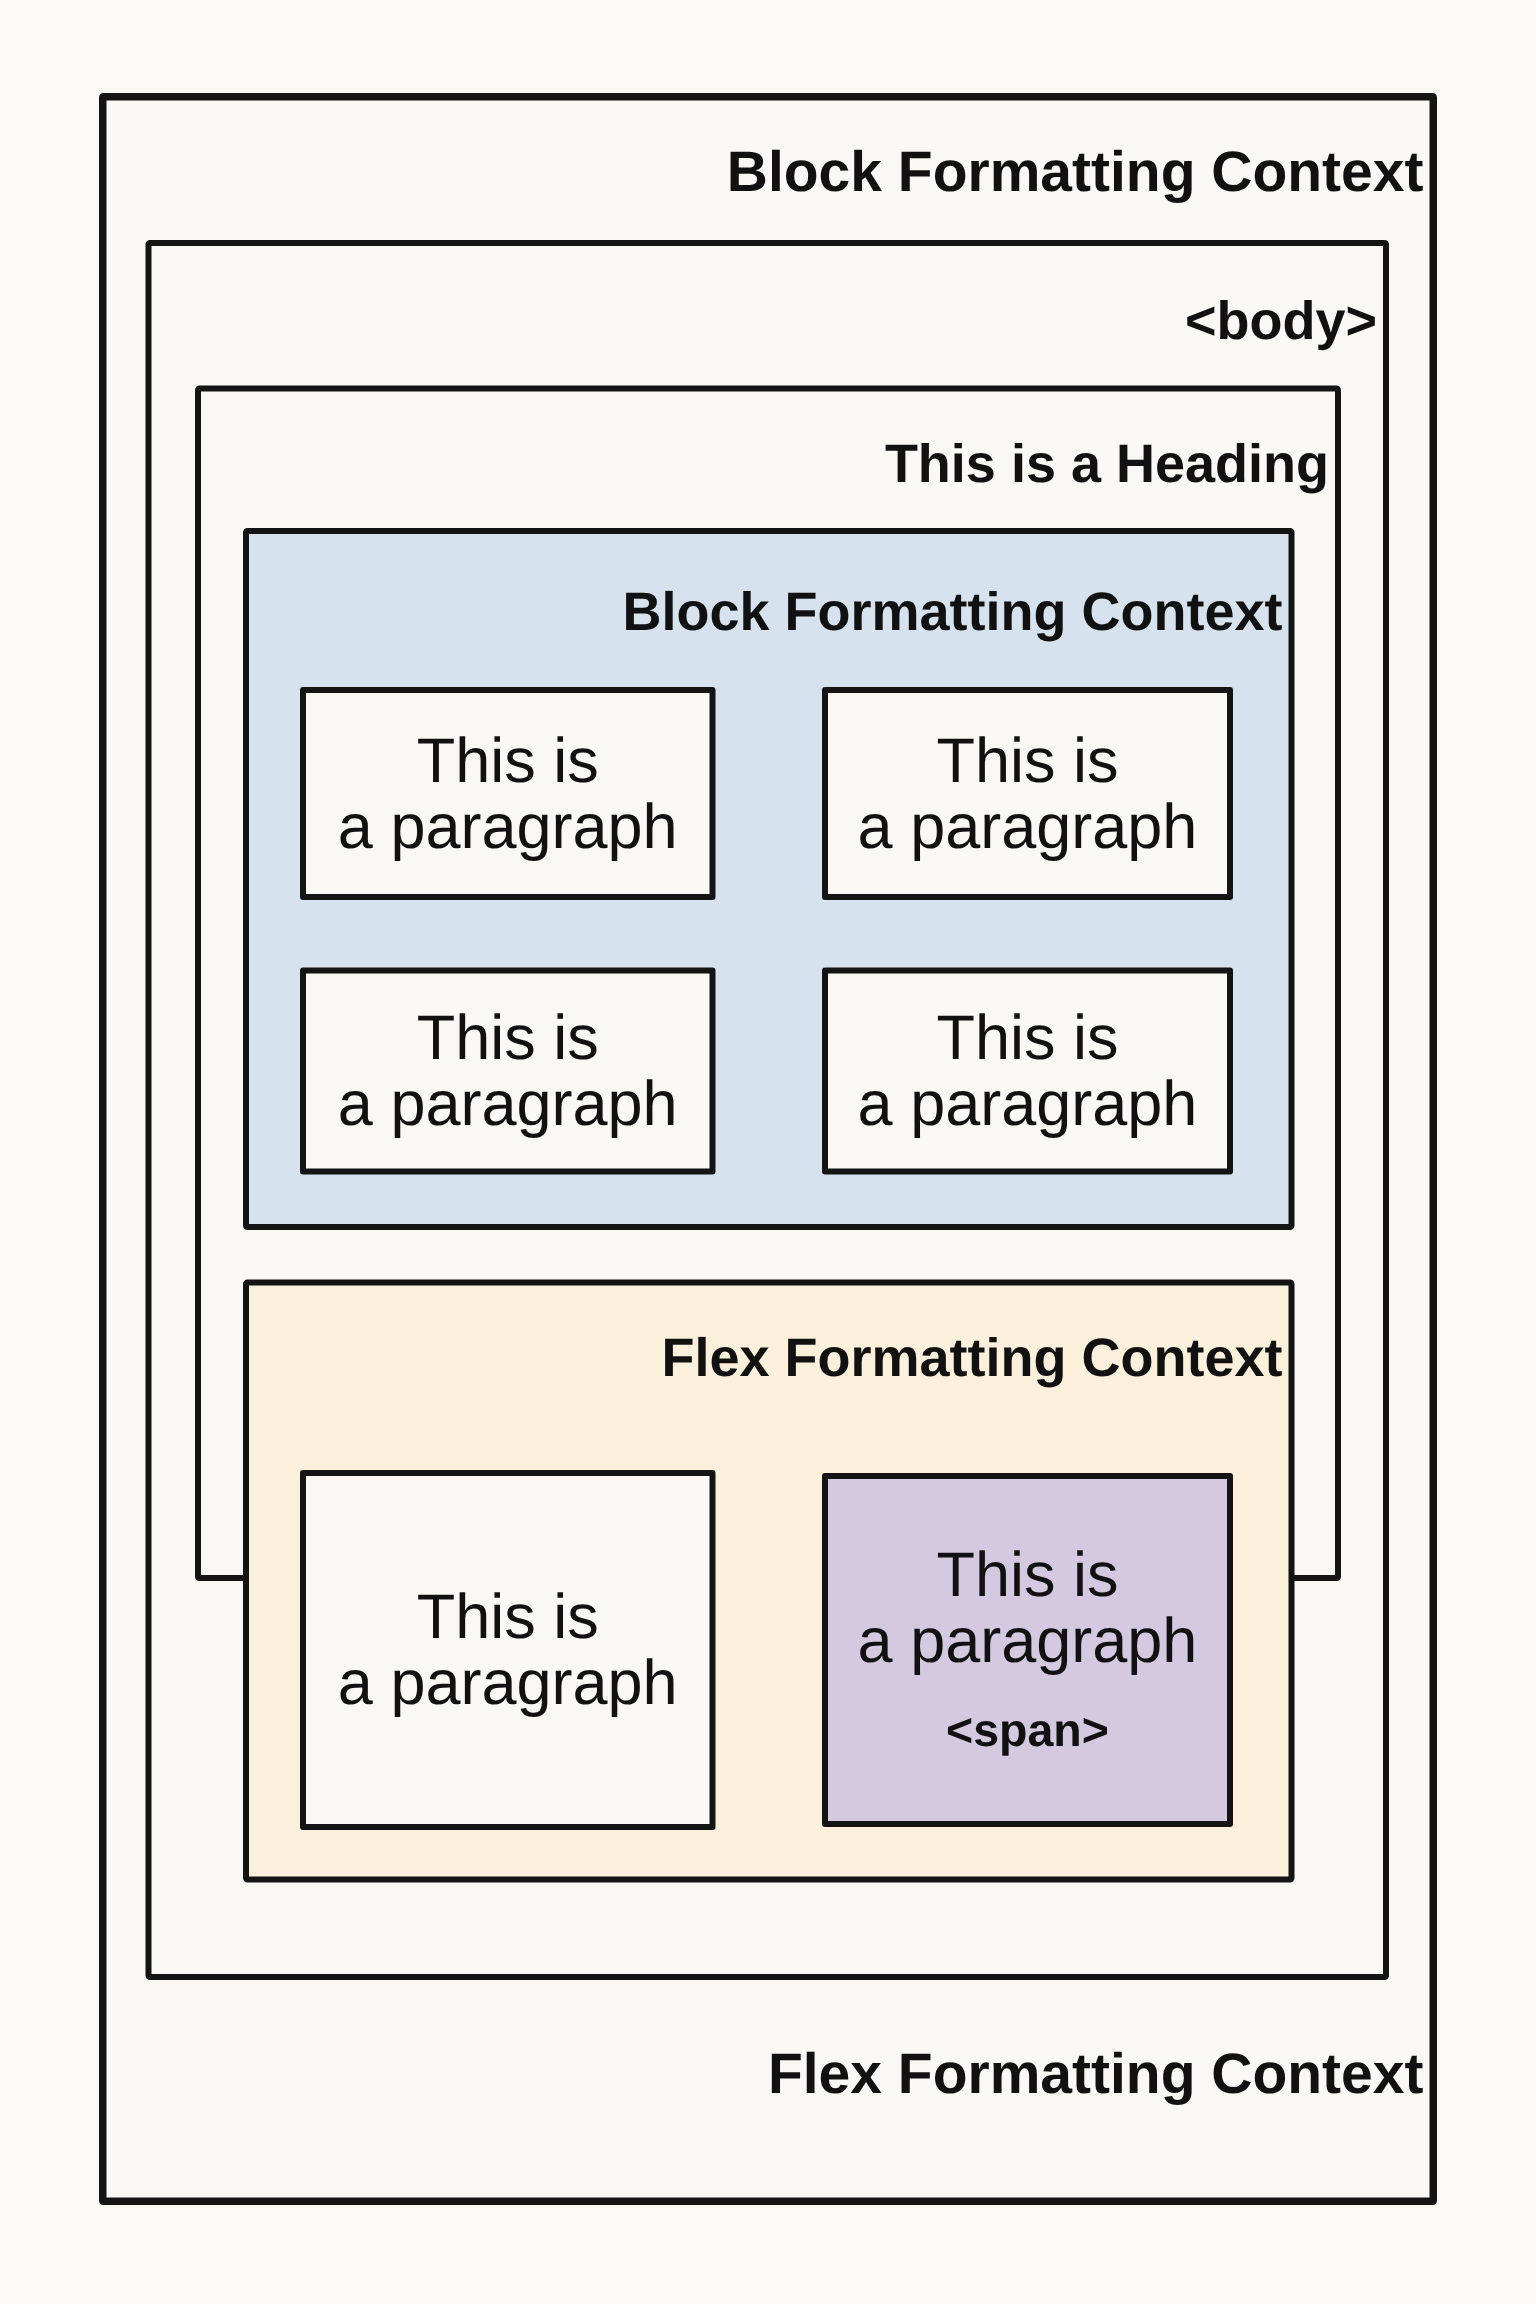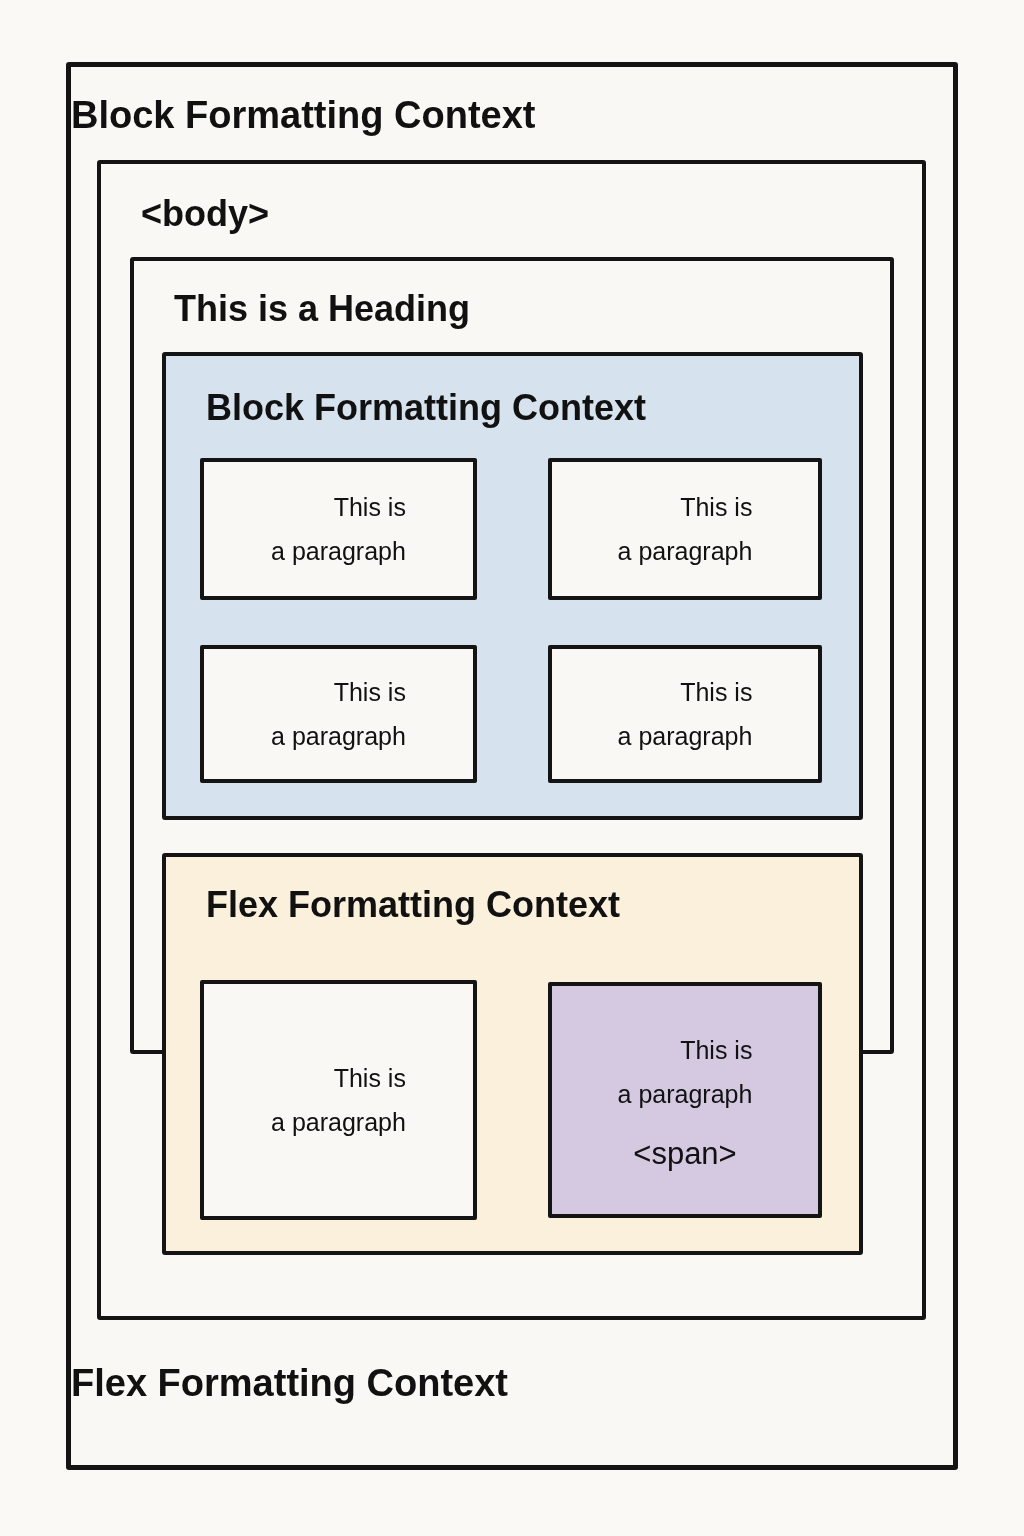--- a/index.html
+++ b/index.html
@@ -28,21 +28,21 @@
   .box {
     position: absolute;
     border: 4px solid var(--border);
     border-radius: 3px;
     background: var(--box-bg);
   }
   .title {
     position: absolute;
     left: 0;
     right: 4px;
-    text-align: left;
+    text-align: right;
     font-weight: 700;
     line-height: 48px;
     white-space: nowrap;
   }
   .t-lg { font-size: 38px; }
   .t-md { font-size: 36px; padding-left: 40px; }
 
   
   #outer-bfc { left: 66px; top: 62px; width: 892px; height: 1408px; border-width: 5px; }
   #outer-bfc-label { top: 24px; }
@@ -64,42 +64,41 @@
     position: absolute;
     border: 4px solid var(--border);
     border-radius: 2px;
     background: var(--box-bg);
     display: flex;
     align-items: center;
     justify-content: center;
     text-align: center;
   }
   .para-text {
-    font-size: 25px;
+    font-size: 42px;
     font-weight: 500;
     line-height: 44px;
-    text-align: right;
   }
   #bfc-p1 { left: 34px;  top: 102px; width: 277px; height: 142px; }
   #bfc-p2 { left: 382px; top: 102px; width: 274px; height: 142px; }
   #bfc-p3 { left: 34px;  top: 289px; width: 277px; height: 138px; }
   #bfc-p4 { left: 382px; top: 289px; width: 274px; height: 138px; }
 
   
   #inner-ffc { left: 28px; top: 592px; width: 701px; height: 402px; background: var(--ffc-bg); }
   #inner-ffc-label { top: 24px; }
   #ffc-p1 { left: 34px; top: 123px; width: 277px; height: 240px; flex-direction: column; }
   #ffc-p2 {
     left: 382px; top: 125px; width: 274px; height: 236px;
     background: var(--span-bg);
     flex-direction: column;
   }
   .span-label {
     font-size: 31px;
-    font-weight: 400;
+    font-weight: 700;
     margin-top: 20px;
   }
 </style>
 </head>
 <body>
 
 <div class="stage">
 
   <div class="box" id="outer-bfc">
 

